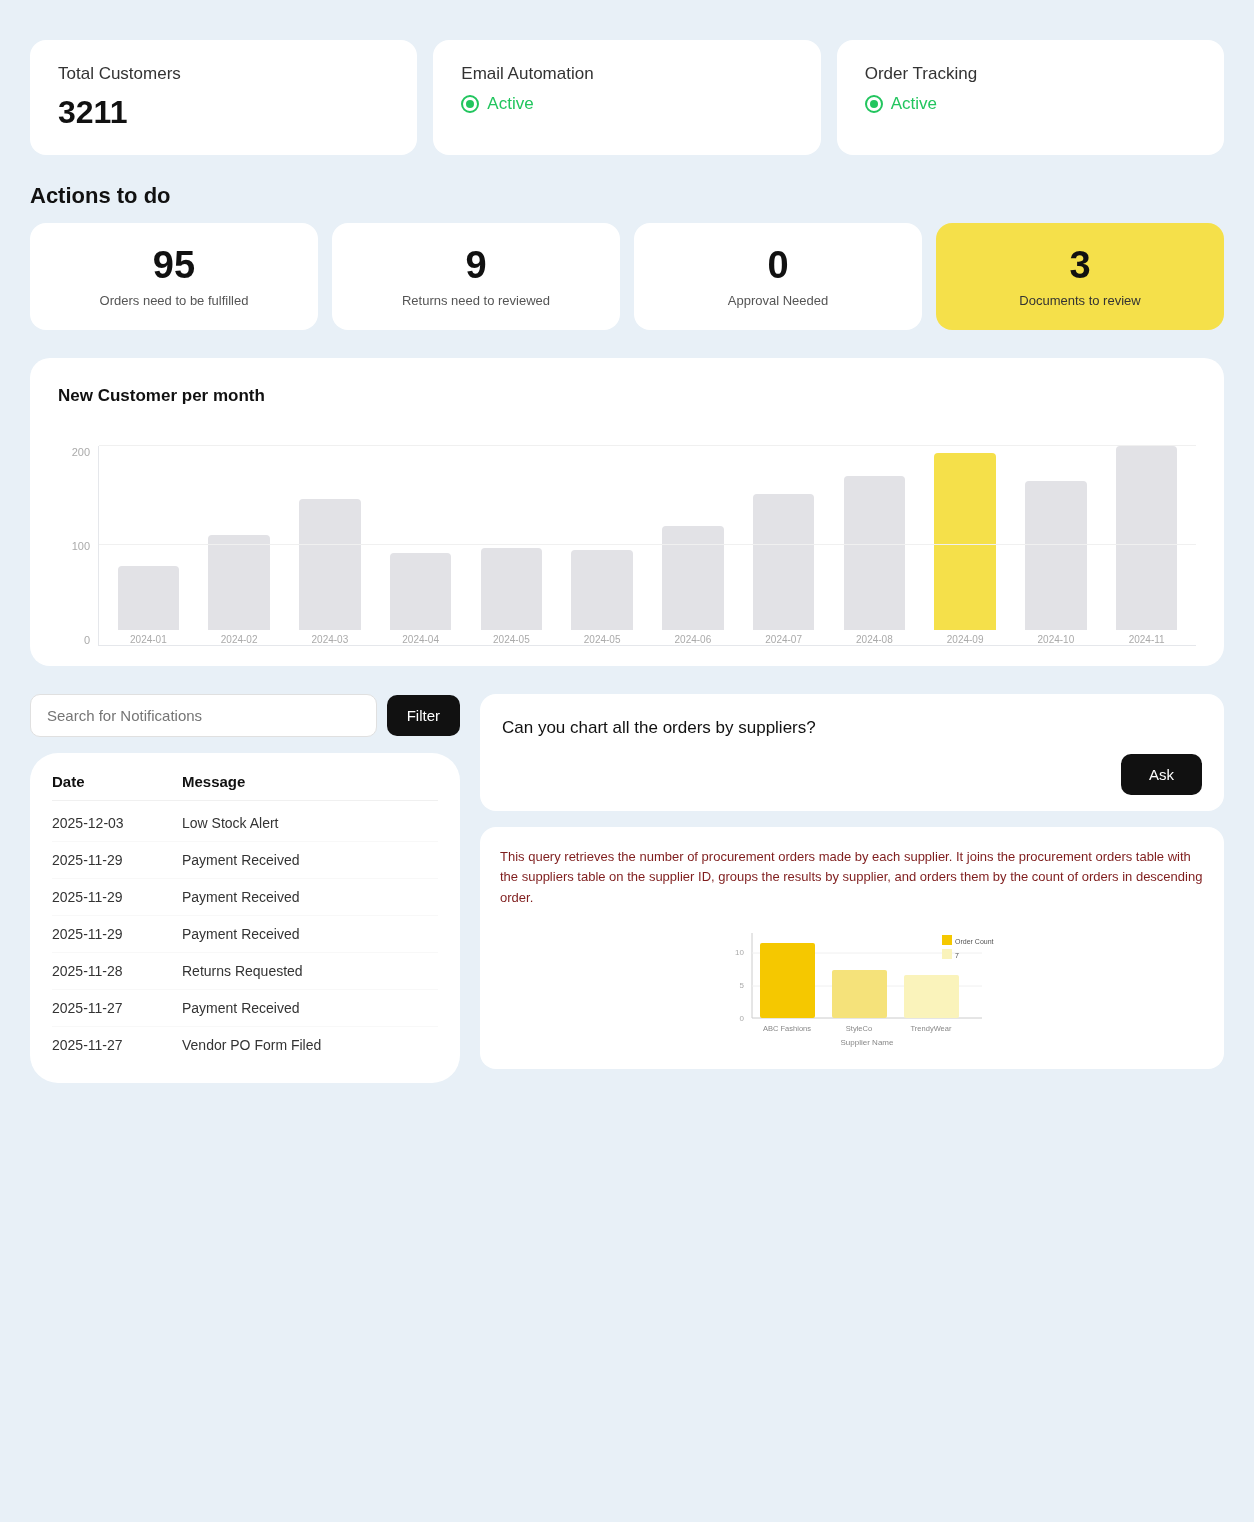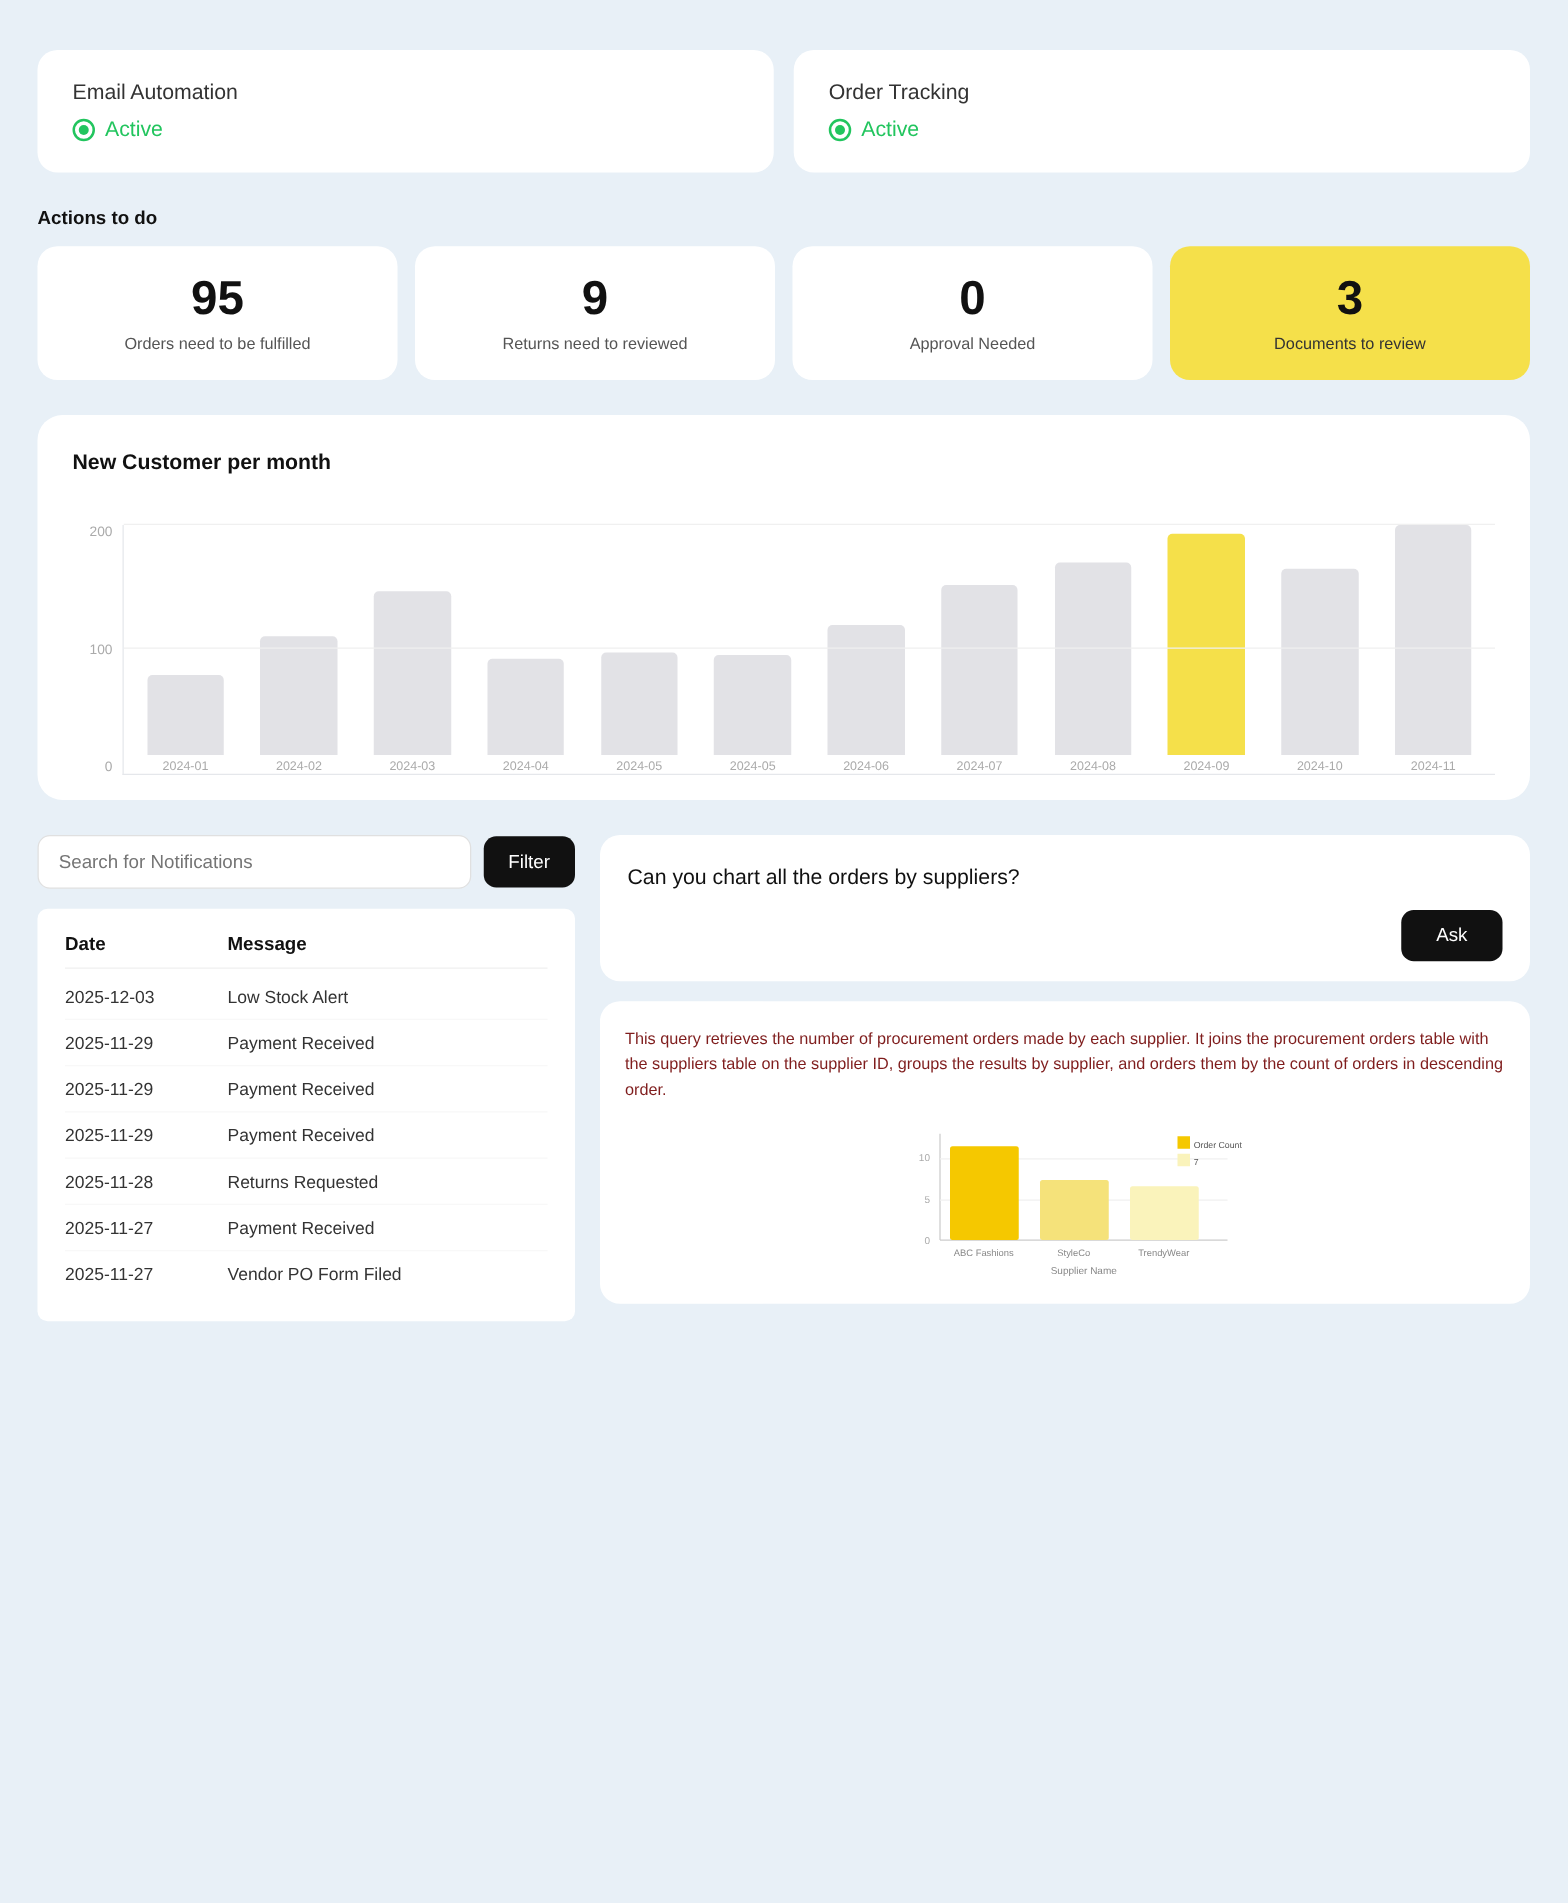--- a/index.html
+++ b/index.html
@@ -55,21 +55,21 @@
       border-radius: 50%;
       background: #22c55e;
     }
     .active-label {
       font-size: 17px;
       color: #22c55e;
       font-weight: 500;
     }
     
     .section-title {
-      font-size: 15px;
+      font-size: 22px;
       font-weight: 600;
       margin-bottom: 14px;
       color: #111;
     }
     .actions-row {
       display: flex;
       gap: 14px;
       margin-bottom: 28px;
     }
     .action-card {
@@ -203,21 +203,21 @@
       color: #fff;
       border: none;
       border-radius: 10px;
       padding: 12px 20px;
       font-size: 15px;
       font-weight: 500;
       cursor: pointer;
     }
     .notifications-table {
       background: #fff;
-      border-radius: 8px;
+      border-radius: 28px;
       padding: 20px 22px;
     }
     .table-header {
       display: grid;
       grid-template-columns: 130px 1fr;
       padding-bottom: 10px;
       border-bottom: 1px solid #f0f0f0;
       margin-bottom: 4px;
     }
     .th {
@@ -288,20 +288,24 @@
     .mini-chart svg {
       width: 100%;
       height: 100%;
     }
   </style>
 </head>
 <body>
 
 <div class="top-stats">
   <div class="stat-card">
+    <div class="stat-title">Total Customers</div>
+    <div class="stat-value">3211</div>
+  </div>
+  <div class="stat-card">
     <div class="stat-title">Email Automation</div>
     <div class="active-row">
       <div class="green-dot"></div>
       <span class="active-label">Active</span>
     </div>
   </div>
   <div class="stat-card">
     <div class="stat-title">Order Tracking</div>
     <div class="active-row">
       <div class="green-dot"></div>

